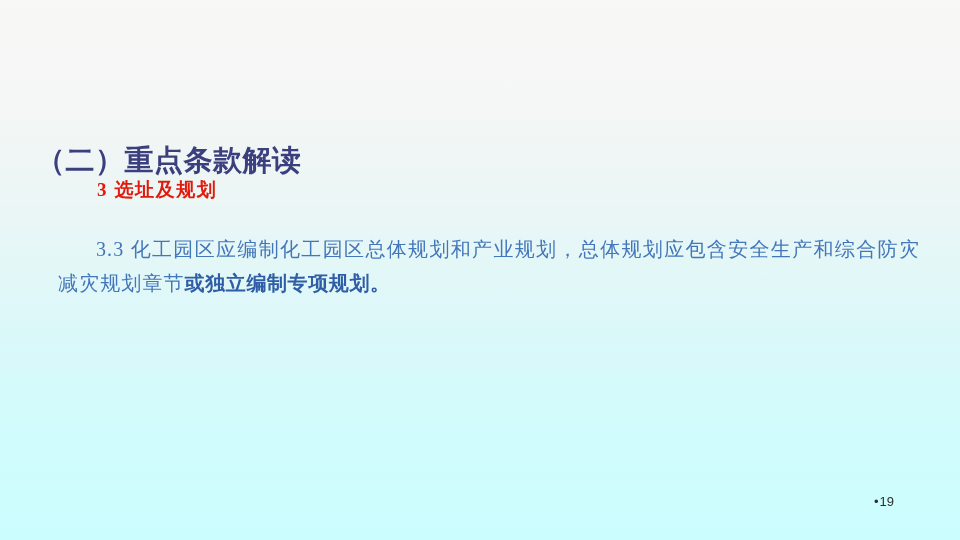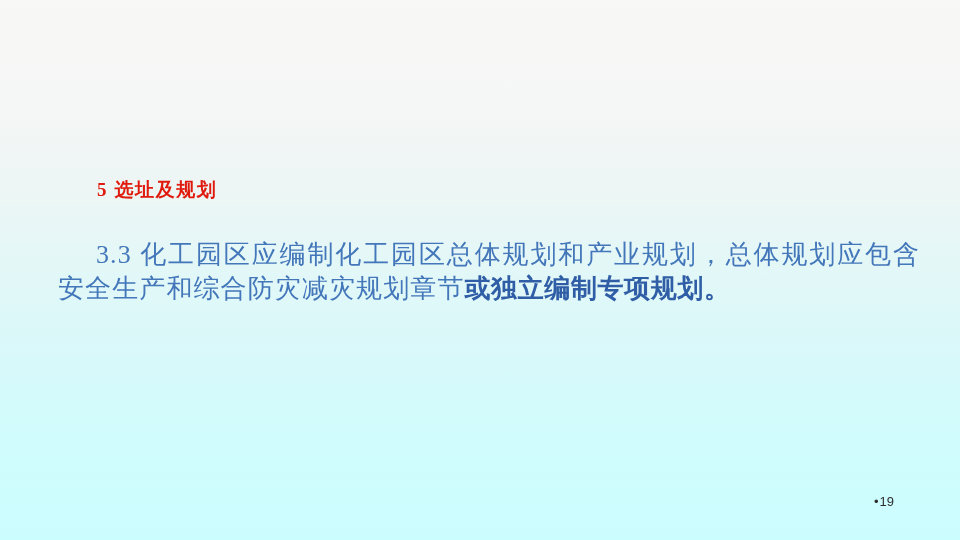--- a/index.html
+++ b/index.html
@@ -59,21 +59,21 @@
     white-space: nowrap;
   }
 
   
   #clause-body {
     position: absolute;
     left: 58px;
     top: 212px;
     width: 862px;
     font-family: "Liberation Serif", "DejaVu Serif", serif;
-    font-size: 26px;
+    font-size: 20px;
     line-height: 34px;
     letter-spacing: 1.1px;
     color: #3f74b8;
     text-indent: 38px;
     text-align: justify;
     text-justify: inter-ideograph;
   }
   #clause-body .regular {
     font-weight: normal;
     color: #4377ba;
@@ -114,22 +114,23 @@
     font-size: 13px;
     margin-right: 1px;
     line-height: 1;
   }
 </style>
 </head>
 <body>
 
 <div id="slide">
 
+  <h1 id="slide-title">（二）重点条款解读</h1>
 
-  <div id="section-heading">5 选址及规划</div>
+  <div id="section-heading">3 选址及规划</div>
 
   <p id="clause-body"><span class="regular">3.3 化工园区应编制化工园区总体规划和产业规划，总体规划应包含安全生产和综合防灾减灾规划章节</span><span class="added">或独立编制专项规划。</span></p>
 
 
   <div id="page-number">
     <span class="bullet-glyph">•</span>
       <span class="page-number-value">19</span>
   </div>
 
 </div>

